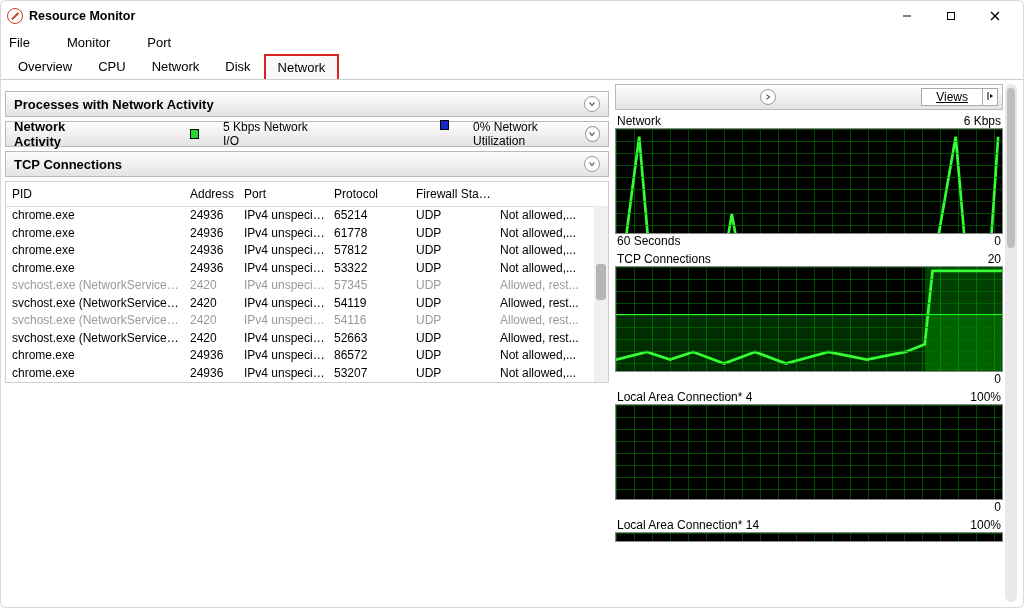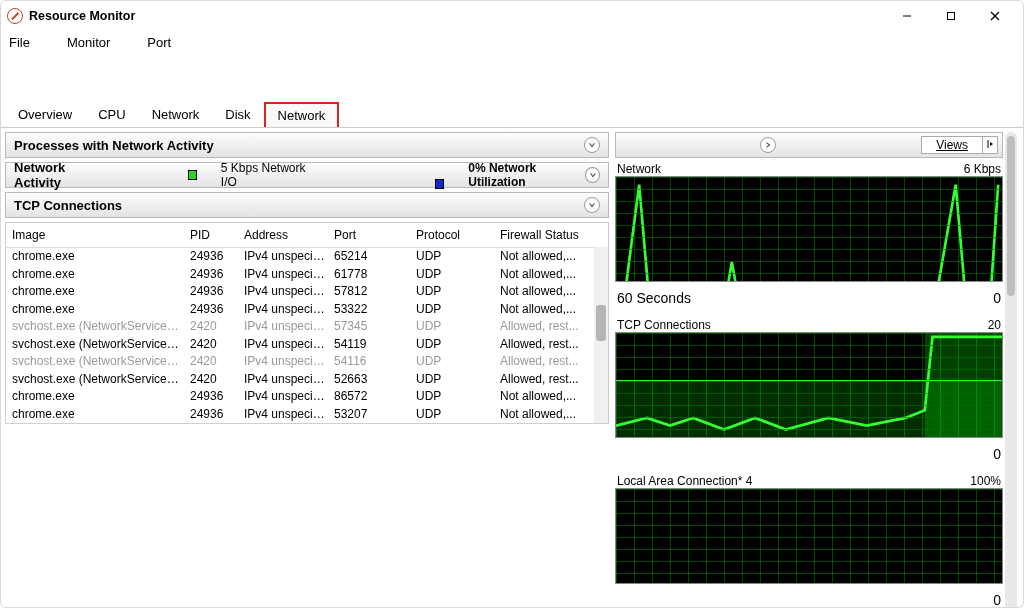--- a/index.html
+++ b/index.html
@@ -37,25 +37,25 @@
   }
   .titlebar .spacer { flex: 1; }
   .winbtns { display:flex; }
   .winbtn { width:44px; height:28px; display:flex; align-items:center; justify-content:center; color:#333;}
   .winbtn svg { width:10px; height:10px;}
   
   .menubar { padding: 2px 6px; display:flex; gap:33px; font-size:13px; }
   .menubar span { padding:2px 2px; }
   
   .tabbar { display:flex; border-bottom:1px solid #ccc; padding-left:4px; font-size:13px;}
-  .tab { padding:4px 12px; border:1px solid transparent; border-bottom:none;margin-top:48px; }
+  .tab { padding:4px 12px; border:1px solid transparent; border-bottom:none; }
   .tab.active { border:2.5px solid #d22; border-bottom:none; background:#f9f9f9;}
   
   .main { display:flex; height:calc(608px - 30px - 22px - 28px); gap:6px; padding:4px 6px 6px 4px;}
-  .leftpane { width:604px; display:flex; flex-direction:column; gap:4px;}
+  .leftpane { width:604px; display:flex; flex-direction:column; gap:4px;margin-top:7px;}
   .rightpane { flex:1; display:flex; flex-direction:column; position:relative; }
   .rightscroll { position:absolute; right:0; top:0; bottom:0; width:12px; background:#e9e9e9; border-radius:6px;}
   .rightscroll .thumb { position:absolute; top:4px; left:2px; right:2px; height:160px; background:#bfbfbf; border-radius:4px;}
   .rightcontent { margin-right:14px; overflow:hidden; display:flex; flex-direction:column; gap:2px;}
   
   .panelhead {
     height:26px;
     background: linear-gradient(#fdfdfd,#e3e3e3);
     border:1px solid #b9b9b9;
     display:flex; align-items:center; padding:0 8px;
@@ -64,21 +64,21 @@
   }
   .panelhead.redbox { outline:2.5px solid #d22; outline-offset:-1px;}
   .chev {
     margin-left:auto; width:16px; height:16px; border-radius:50%;
     border:1px solid #999; display:flex; align-items:center; justify-content:center;
     background:#fff;
   }
   .chev svg{width:8px;height:8px;}
   .legend-sq { width:10px; height:10px; display:inline-block; margin-right:4px; vertical-align:middle; border:1px solid #000;}
   .panelhead .sub { font-weight:normal; font-size:12px; display:flex; align-items:center; gap:20px; margin-left:80px;}
-  .panelhead .sub2 { font-weight:bold; font-size:12px; display:flex; align-items:flex-end; gap:20px; margin-left:120px;}
+  .panelhead .sub2 { font-weight:normal; font-size:12px; display:flex; align-items:flex-start; gap:20px; margin-left:120px;}
   
   .tablewrap { border:1px solid #cfcfcf; position:relative;}
   .thead, .trow { display:grid; grid-template-columns: 178px 54px 90px 82px 84px 98px; }
   .thead { border-bottom:1px solid #ddd; font-size:12px; padding:4px 0;}
   .thead div, .trow div { padding:1px 2px 1px 6px; white-space:nowrap; overflow:hidden; text-overflow:ellipsis; font-size:12px;}
   .trow { height:17.5px; }
   .trow.gray { color:#9a9a9a;}
   .tbody { max-height: 184px; overflow:hidden; position:relative;}
   .vscroll { position:absolute; right:0; top:24px; bottom:0; width:14px; background:#f0f0f0;}
   .vscroll .vthumb { position:absolute; top:58px; left:2px; right:2px; height:36px; background:#b5b5b5; border-radius:3px;}
@@ -100,21 +100,21 @@
     height:96px; background:#000; border:1px solid #888; position:relative; overflow:hidden;
   }
   .chart.tall { height:106px;}
   .gridlines::before, .gridlines::after { content:""; position:absolute; inset:0;}
   .gridlines::before{
      background-image: repeating-linear-gradient(to right, rgba(0,120,0,0.6) 0 1px, transparent 1px 18px);
   }
   .gridlines::after{
      background-image: repeating-linear-gradient(to bottom, rgba(0,120,0,0.6) 0 1px, transparent 1px 12px);
   }
-  .chartfooter { display:flex; justify-content:space-between; font-size:14px; padding:8px 2px;}
+  .chartfooter { display:flex; justify-content:space-between; font-size:12px; padding:0 2px;}
   
   .tcpfill { position:absolute; left:0; right:0; bottom:0; height:55%; background: rgba(0,255,0,0.18); border-top:1px solid #2f2;}
   .tcpfill2 { position:absolute; right:0; width:20%; bottom:0; top:0; background: rgba(0,255,0,0.25); }
   .netline { position:absolute; inset:0; }
 </style>
 </head>
 <body>
 
 <div class="titlebar">
   <span class="app-icon"></span>
@@ -189,21 +189,20 @@
       <span class="chev">
           <svg viewBox="0 0 10 10">
             <polyline points="2,3 5,7 8,3" fill="none" stroke="#555" stroke-width="1.4"></polyline>
           </svg>
         </span>
     </div>
 
 
     <div class="tablewrap">
       <div class="thead">
-        <div>Image</div>
         <div>PID</div>
         <div>Address</div>
         <div>Port</div>
         <div>Protocol</div>
         <div>Firewall Status</div>
       </div>
       <div class="tbody" id="tbody">
           <div class="trow">
             <div>chrome.exe</div>
             <div>24936</div>

